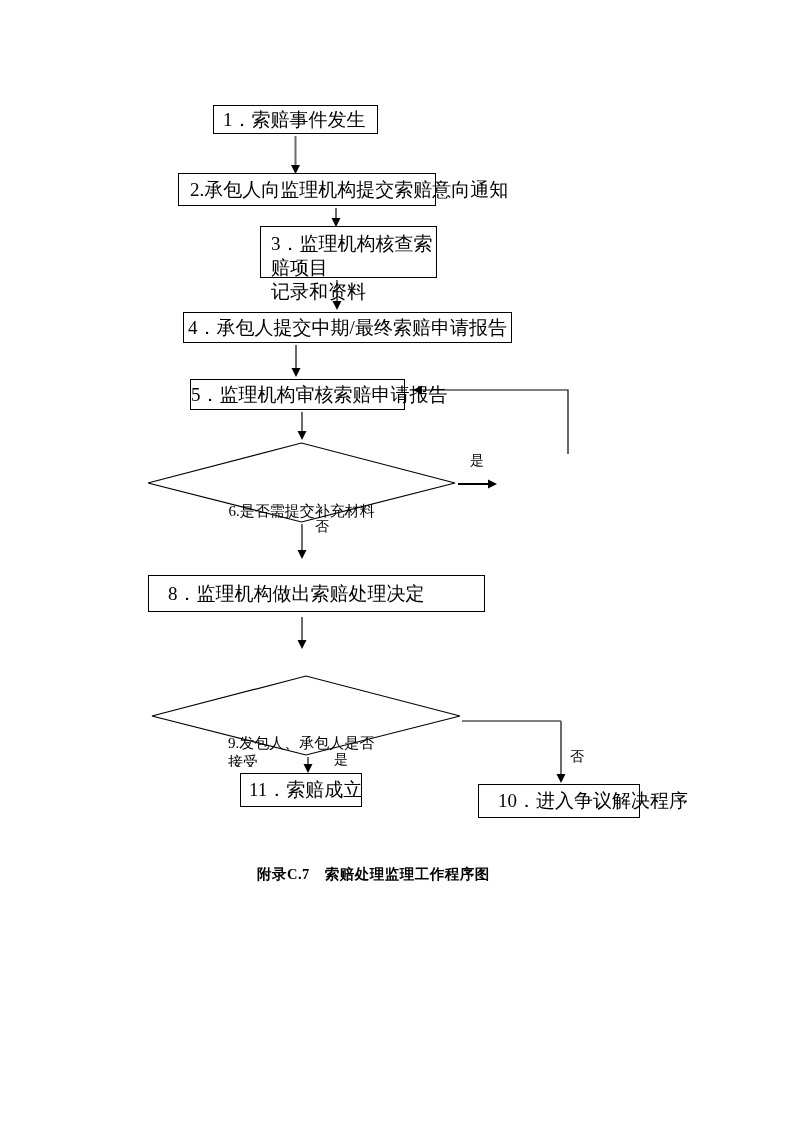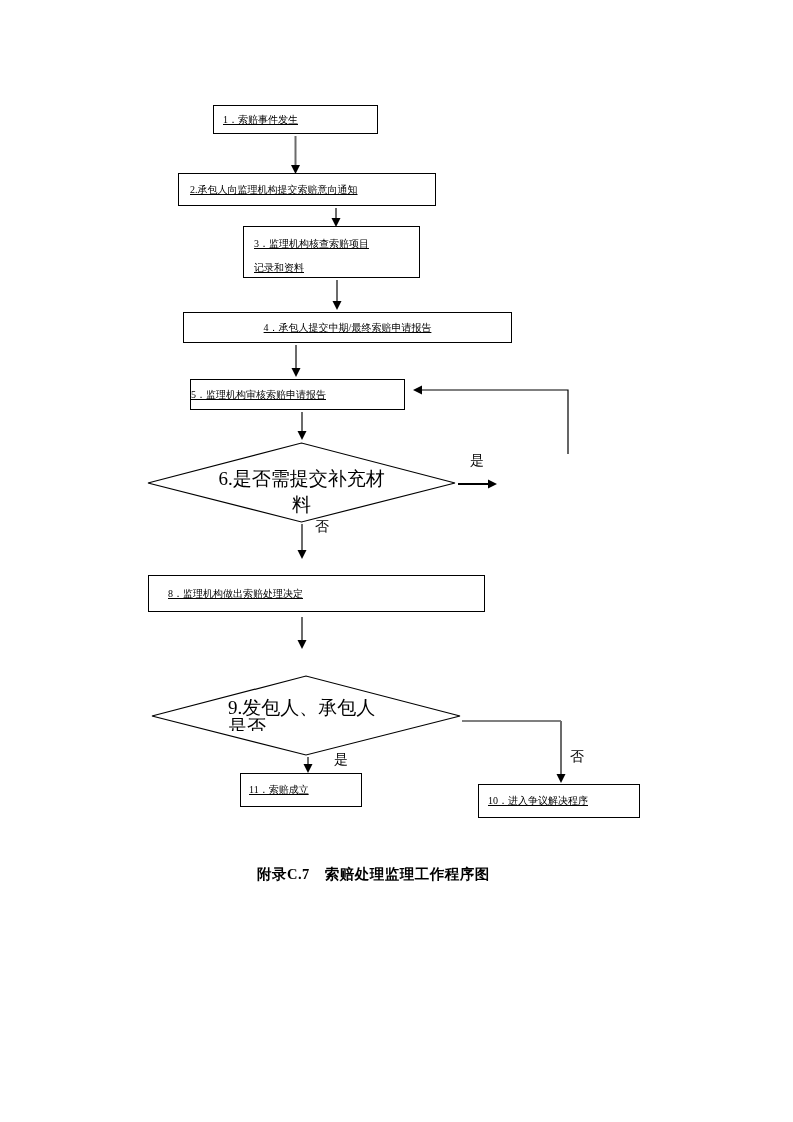--- a/index.html
+++ b/index.html
@@ -10,38 +10,38 @@
     font-family:"Liberation Serif","DejaVu Serif",serif;
     color:#000;
     overflow:hidden;
   }
   .layer{position:absolute;left:0;top:0;}
   .box{
     position:absolute;
     box-sizing:border-box;
     background:#ffffff;
     border:1.5px solid #000000;
-    font-size:10px;
+    font-size:19px;
     line-height:16px;
     display:flex;
     align-items:center;
     white-space:nowrap;
     z-index:2;
-    text-decoration:underline;
   }
   .box.center{justify-content:center;}
   .box.two-line{
     display:block;
     white-space:normal;
   }
   .box.two-line .ln{display:block;}
   .dtext{
     position:absolute;
-    font-size:19px;
+    font-size:15px;
     z-index:3;
+    margin-top:36px;
   }
   .blabel{
     position:absolute;
     font-size:14px;
     z-index:3;
   }
   .caption{
     position:absolute;
     font-size:14.5px;
     font-weight:bold;
@@ -108,40 +108,40 @@
     <g>
       <path class="thin" d="M568,454 L568,390 L422,390"></path>
       <polygon class="head" points="422,385.5 422,394.5 413,390"></polygon>
     </g>
   </svg>
 
   <div class="box" style="left:213px;top:105px;width:165px;height:29px;padding-left:9px">1．索赔事件发生</div>
 
   <div class="box" style="left:178px;top:173px;width:258px;height:33px;padding-left:11px">2.承包人向监理机构提交索赔意向通知</div>
 
-  <div class="box two-line" style="left:243px;top:226px;width:177px;height:52px;padding:5px 0 0 10px;line-height:24px">
+  <div class="box two-line" style="left:260px;top:226px;width:177px;height:52px;padding:5px 0 0 10px;line-height:24px">
     <span class="ln">3．监理机构核查索赔项目</span>
     <span class="ln">记录和资料</span>
   </div>
 
   <div class="box center" style="left:183px;top:312px;width:329px;height:31px">4．承包人提交中期/最终索赔申请报告</div>
 
   <div class="box" style="left:190px;top:379px;width:215px;height:31px;">5．监理机构审核索赔申请报告</div>
 
   <div class="dtext" style="left:211px;top:466px;width:181px;text-align:center">6.是否需提交补充材料</div>
 
 
   <div class="box" style="left:148px;top:575px;width:337px;height:37px;padding-left:19px">8．监理机构做出索赔处理决定</div>
 
   <div class="dtext" style="left:228px;top:698px;width:158px;height:33px;overflow:hidden;line-height:19px">
     <span style="display:block">9.发包人、承包人是否</span>
     <span style="display:block">接受</span>
   </div>
 
-  <div class="box" style="left:478px;top:784px;width:162px;height:34px;padding-left:9px">10．进入争议解决程序</div>
+  <div class="box" style="left:478px;top:784px;width:162px;height:34px;padding-left:19px">10．进入争议解决程序</div>
 
   <div class="box" style="left:240px;top:773px;width:122px;height:34px;padding-left:8px">11．索赔成立</div>
 
   <div class="blabel" style="left:470px;top:452px">是</div>
   <div class="blabel" style="left:315px;top:518px">否</div>
   <div class="blabel" style="left:334px;top:751px">是</div>
   <div class="blabel" style="left:570px;top:748px">否</div>
 
   <div class="caption" style="left:257px;top:865px">附录C.7　索赔处理监理工作程序图</div>
 

